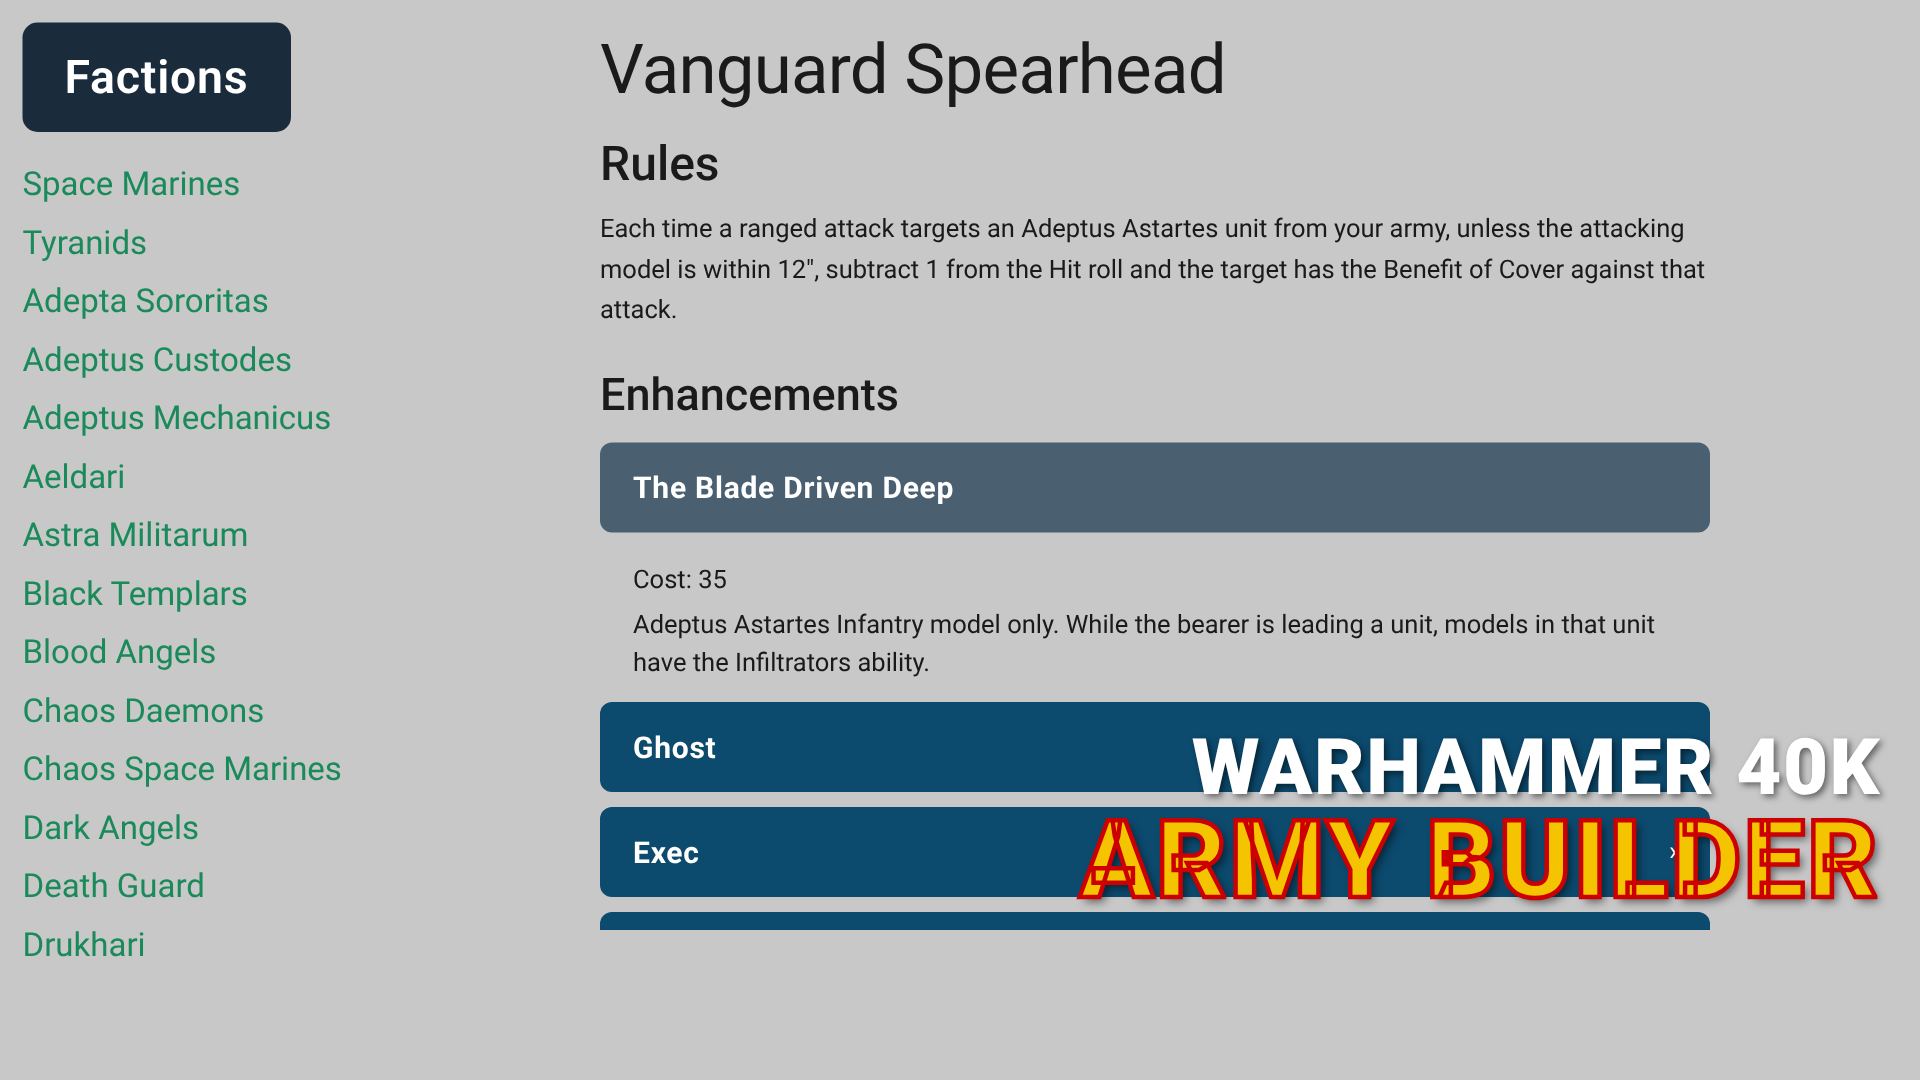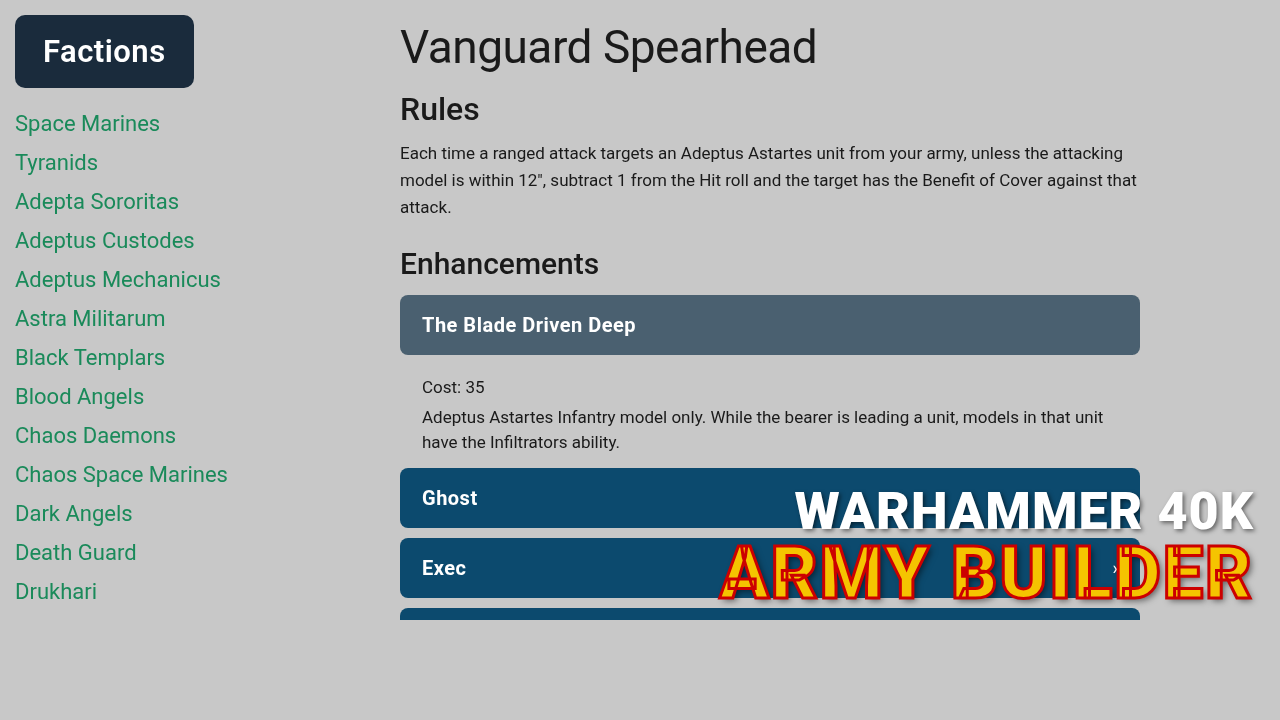--- a/index.html
+++ b/index.html
@@ -213,20 +213,23 @@
       <li>
         <a class="faction-link">Adepta Sororitas</a>
       </li>
       <li>
         <a class="faction-link">Adeptus Custodes</a>
       </li>
       <li>
         <a class="faction-link">Adeptus Mechanicus</a>
       </li>
       <li>
+        <a class="faction-link">Aeldari</a>
+      </li>
+      <li>
         <a class="faction-link">Astra Militarum</a>
       </li>
       <li>
         <a class="faction-link">Black Templars</a>
       </li>
       <li>
         <a class="faction-link">Blood Angels</a>
       </li>
       <li>
         <a class="faction-link">Chaos Daemons</a>

